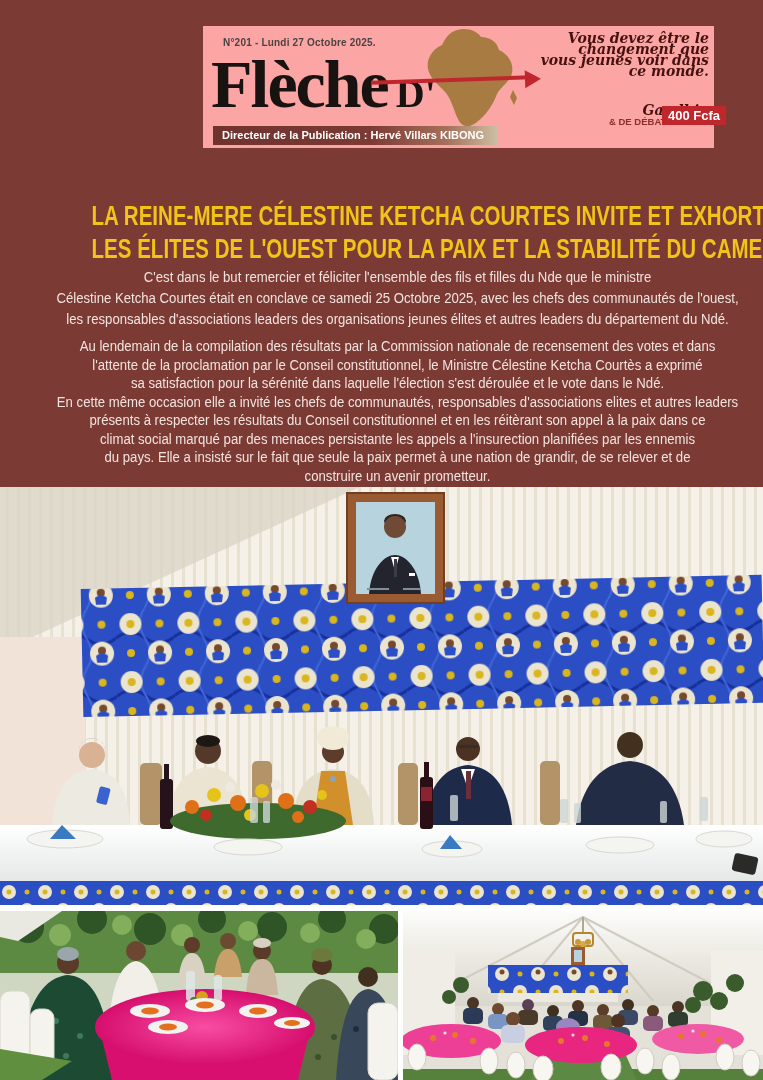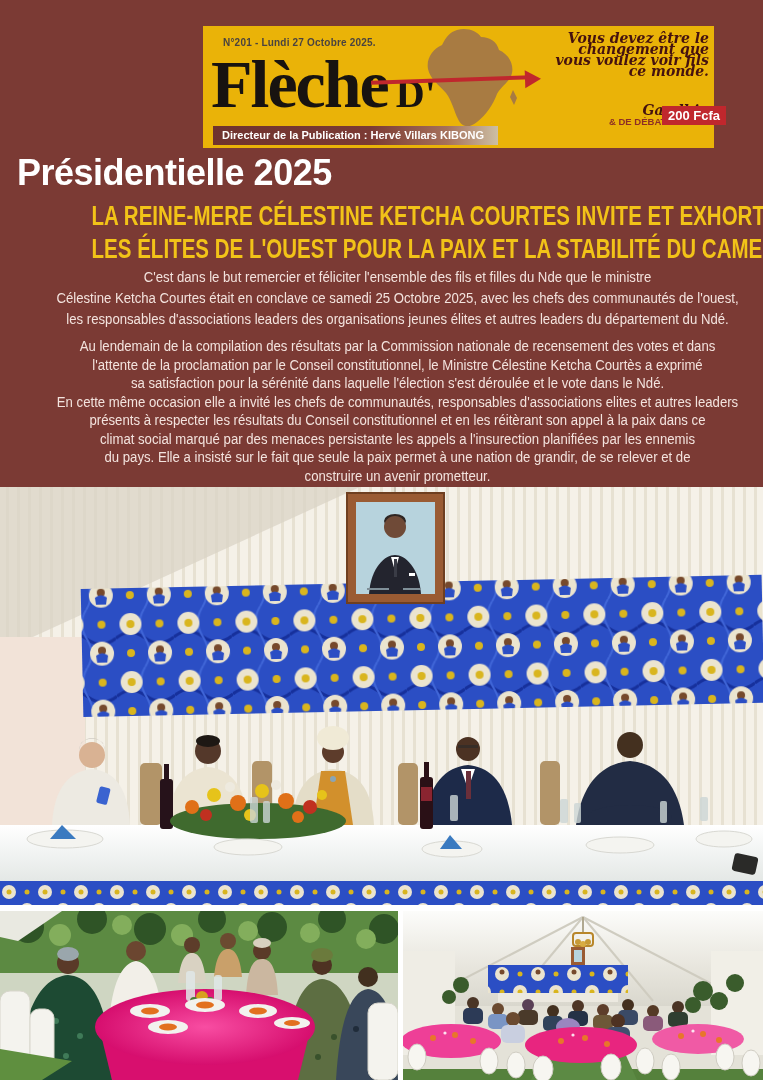--- a/index.html
+++ b/index.html
@@ -1,19 +1,19 @@
 <!DOCTYPE html>
 <html><head>
 <meta charset="utf-8">
 <style>
   html,body{margin:0;padding:0;background:#555;}
   #page{position:relative;width:763px;height:1080px;background:#7b3a34;overflow:hidden;
         font-family:"Liberation Sans",sans-serif;margin:0 auto;}
   
-  #masthead{position:absolute;left:203px;top:26px;width:511px;height:122px;background:#eab308;}
+  #masthead{position:absolute;left:203px;top:26px;width:511px;height:122px;background:#fca5a5;}
   .issue{position:absolute;left:20px;top:11px;font-size:10px;font-weight:bold;color:#4a4340;letter-spacing:.2px;}
   .brand-black{position:absolute;left:8px;top:24px;font-family:"Liberation Serif",serif;font-weight:bold;
                font-size:68px;line-height:1;color:#181310;letter-spacing:-2px;white-space:nowrap;}
   .brand-black .dprime{font-size:40px;margin-left:8px;letter-spacing:0;}
   .brand-red{position:absolute;left:254px;top:0;font-family:"Liberation Serif",serif;font-weight:bold;
              font-size:86px;line-height:1;color:#c0272d;letter-spacing:-2px;}
   .africa-wrap{position:absolute;left:214px;top:2px;width:104px;height:102px;}
   .arrow-line{position:absolute;left:168px;top:52px;width:160px;height:4px;background:#c0272d;transform:rotate(-2deg);}
   .arrow-head{position:absolute;left:322px;top:44px;width:0;height:0;border-left:16px solid #c0272d;
               border-top:9px solid transparent;border-bottom:9px solid transparent;transform:rotate(-2deg);}
@@ -61,30 +61,29 @@
           C22,57 13,51 11,41 C9,30 16,21 25,17 C29,9 33,4 40,2 Z"></path>
         <path fill="#a87b42" d="M96,62 l4,8 -3,7 -4,-8 z"></path>
       </svg>
     </div>
     <div class="arrow-line"></div>
     <div class="arrow-head"></div>
 
 
     <div class="quote">
       <div>Vous devez être le changement que</div>
-      <div>vous voulez voir fils ce monde.</div>
+      <div>vous jeunes voir dans ce monde.</div>
       <div class="author">Gandhi</div>
     </div>
 
     <div class="subtitle-tail">&amp; DE DÉBATS</div>
-    <div class="price">200 Fcfa</div>
+    <div class="price">400 Fcfa</div>
     <div class="director-bar">Directeur de la Publication : Hervé Villars KIBONG</div>
   </div>
 
-  <div class="kicker">Présidentielle 2025</div>
 
   <div class="headline">
     <div>LA REINE-MERE CÉLESTINE  KETCHA COURTES INVITE ET EXHORTE</div>
     <div>LES ÉLITES DE L'OUEST POUR LA PAIX ET LA STABILITÉ DU CAMEROUN.</div>
   </div>
 
   <div class="bodytext" id="para1">
     <div>C'est dans le but remercier et féliciter l'ensemble des fils et filles du Nde que le ministre</div>
     <div>Célestine Ketcha Courtes était en conclave ce samedi 25 Octobre 2025, avec les chefs des communautés de l'ouest,</div>
     <div>les responsables d'associations leaders des organisations jeunes élites et autres leaders du département du Ndé.</div>

